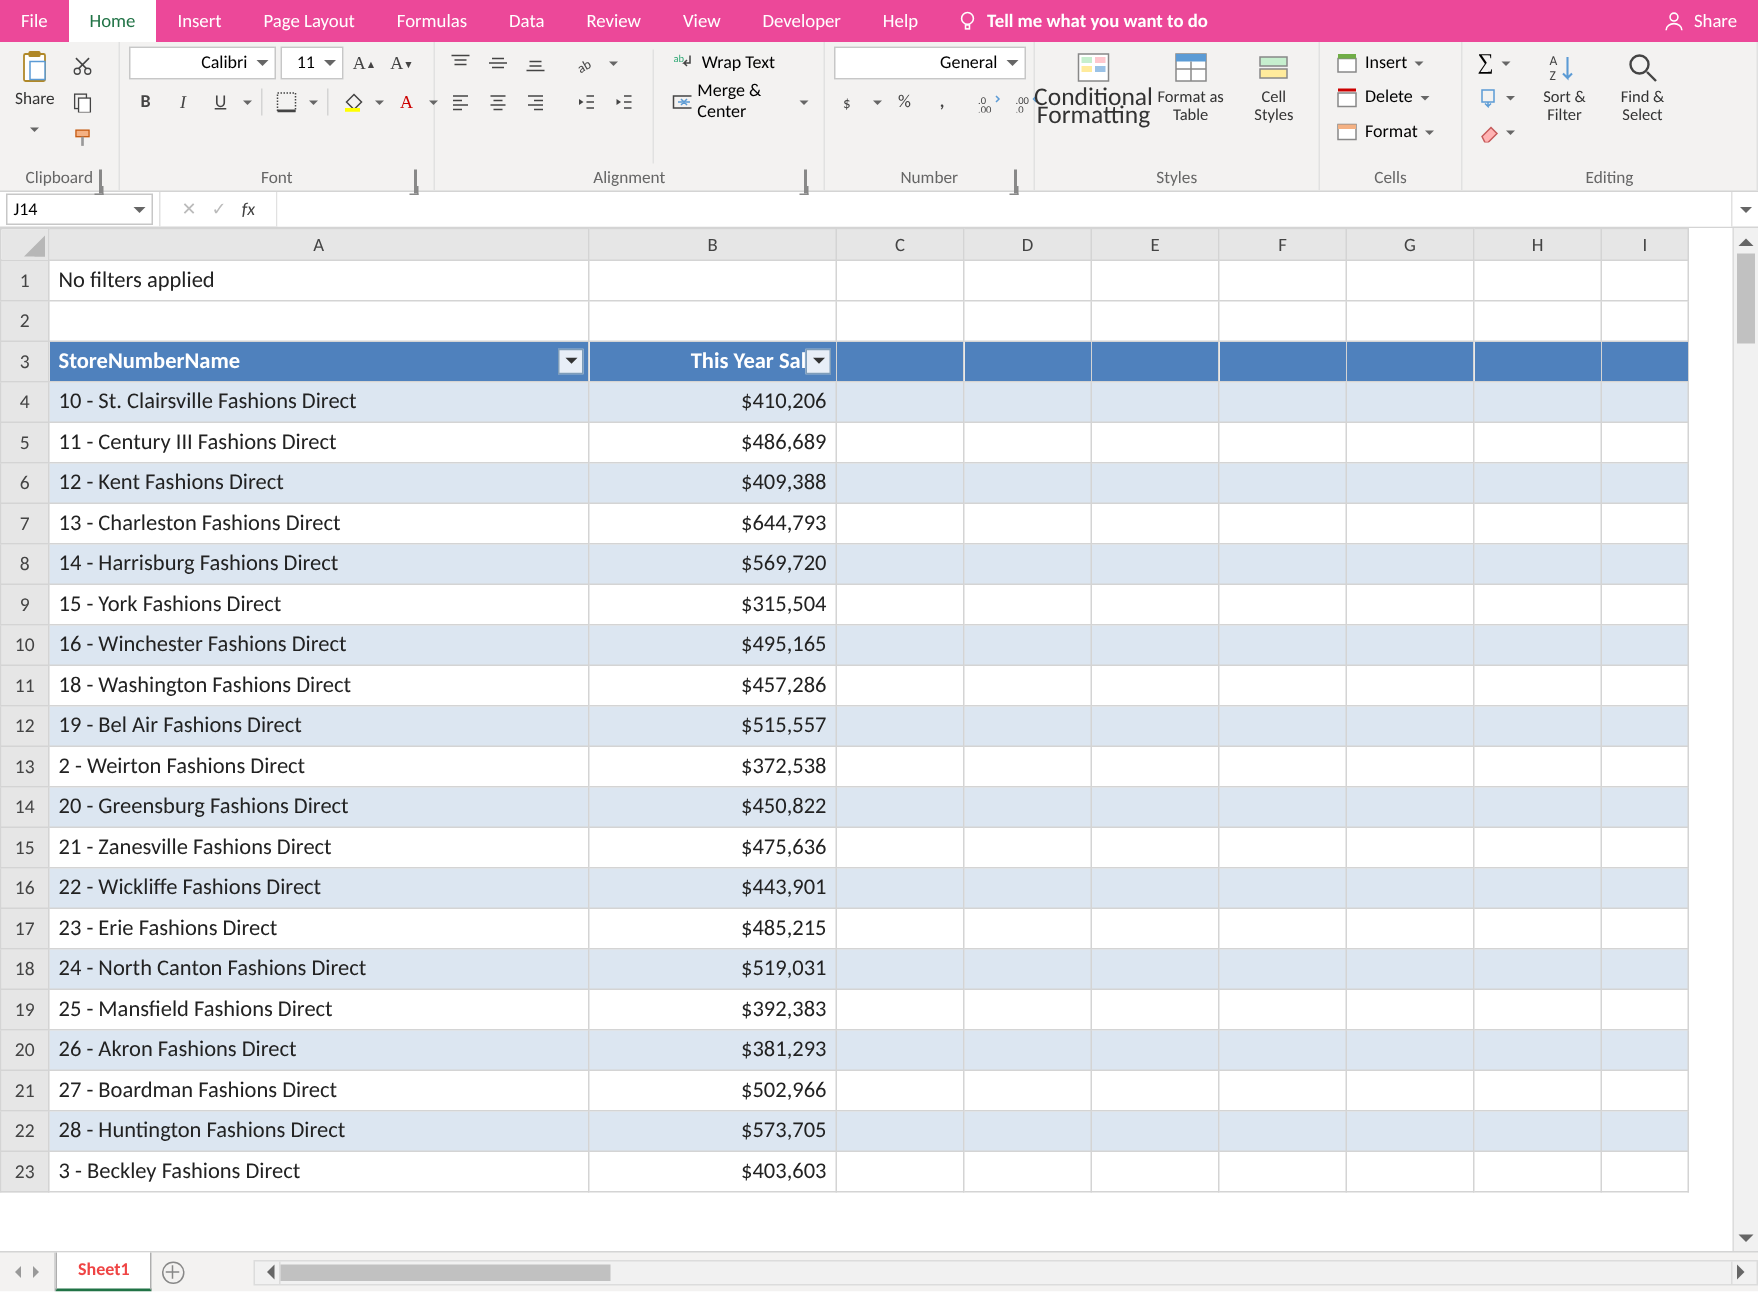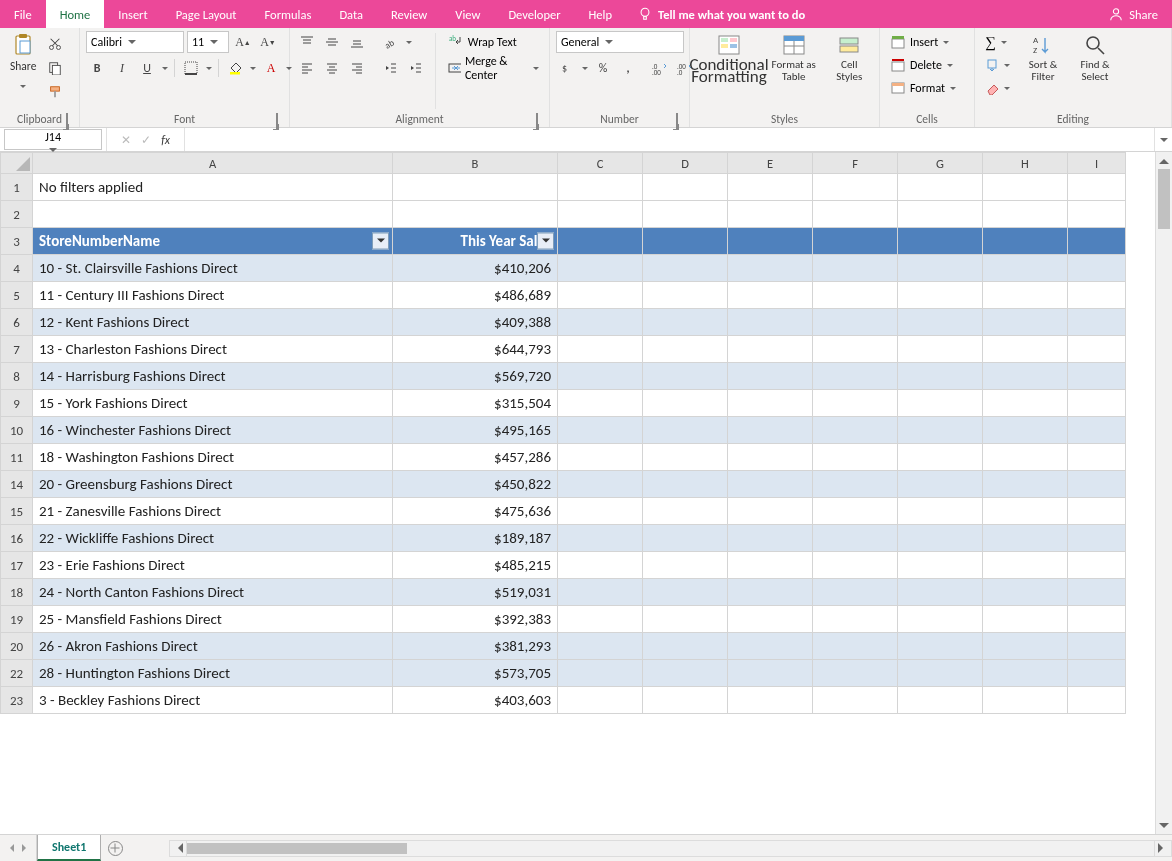--- a/index.html
+++ b/index.html
@@ -18,28 +18,28 @@
   .group-body { flex: 1; display: flex; align-items: flex-start; gap: 4px; }
   .group-label { text-align: center; font-size: 11.5px; color: #666; padding-top: 1px; position: relative; }
   .group-label .launcher { position: absolute; right: 0; bottom: 0; width: 12px; height: 12px; }
   .btn { display: flex; flex-direction: column; align-items: center; gap: 2px; padding: 2px 4px; font-size: 11.5px; color: #333; cursor: pointer; }
   .big-icon { width: 24px; height: 24px; }
   .row { display: flex; gap: 3px; align-items: center; }
   .col { display: flex; flex-direction: column; gap: 2px; }
   .small-btn { width: 22px; height: 22px; display: inline-flex; align-items: center; justify-content: center; border: 1px solid transparent; font-size: 12px; color: #444; cursor: pointer; }
   .dd { width: 8px; height: 22px; display: inline-flex; align-items: center; justify-content: center; }
   .dd::after { content: ""; border: 3px solid transparent; border-top-color: #666; margin-top: 3px; }
-  .sel { height: 22px; border: 1px solid #c7c7c7; background: #fff; padding: 0 4px; font-size: 12px; display: flex; align-items: center; justify-content: flex-start; gap: 6px; }
+  .sel { height: 22px; border: 1px solid #c7c7c7; background: #fff; padding: 0 4px; font-size: 12px; display: flex; align-items: center; justify-content: flex-end; gap: 6px; }
   .sel .chev::after { content: ""; border: 4px solid transparent; border-top-color: #666; margin-top: 4px; display: block; }
   .txt-btn { display: flex; align-items: center; gap: 4px; height: 22px; padding: 0 4px; font-size: 12px; cursor: pointer; }
   .launch-box { width: 10px; height: 10px; border: 1px solid #888; position: relative; }
   .launch-box::after { content: ""; position: absolute; right: -2px; bottom: -2px; width: 5px; height: 5px; border-right: 1px solid #888; border-bottom: 1px solid #888; }
   
   .formula-bar { display: flex; align-items: stretch; height: 24px; border-bottom: 1px solid #d4d4d4; background: #fff; font-size: 12px; }
-  .name-box { width: 98px; border: 1px solid #c7c7c7; margin: 1px 0 1px 4px; display: flex; align-items: center; padding: 0 4px; justify-content: space-between; flex-direction: column; }
+  .name-box { width: 98px; border: 1px solid #c7c7c7; margin: 1px 0 1px 4px; display: flex; align-items: center; padding: 0 4px; justify-content: space-between; }
   .name-box .chev::after { content: ""; border: 4px solid transparent; border-top-color: #666; margin-top: 4px; display: block; }
   .fx-btns { display: flex; align-items: center; gap: 10px; padding: 0 14px; border-right: 1px solid #e1e1e1; border-left: 1px solid #e1e1e1; margin-left: 4px; color: #999; }
   .fx-input { flex: 1; border: none; padding: 0 6px; font-size: 12px; }
   .fx-expand { width: 18px; display: flex; align-items: center; justify-content: center; border-left: 1px solid #e1e1e1; }
   .fx-expand .chev::after { content: ""; border: 4px solid transparent; border-top-color: #666; margin-top: 4px; display: block; }
   
   .grid-wrap { flex: 1; display: flex; flex-direction: column; overflow: hidden; position: relative; }
   .grid-scroll { flex: 1; overflow: hidden; position: relative; }
   table.sheet { border-collapse: collapse; table-layout: fixed; }
   .sheet th, .sheet td { border: 1px solid #d4d4d4; font-weight: normal; }
@@ -58,21 +58,21 @@
   .vscroll .arrow::after { content: ""; border: 5px solid transparent; }
   .vscroll .arrow.up::after { border-bottom-color: #666; margin-bottom: 4px; }
   .vscroll .arrow.down::after { border-top-color: #666; margin-top: 4px; }
   .vscroll .thumb { position: absolute; left: 2px; right: 2px; top: 17px; height: 60px; background: #c1c1c1; }
   
   .bottom { height: 27px; display: flex; align-items: stretch; border-top: 1px solid #d4d4d4; background: #f3f2f1; font-size: 12px; }
   .tab-nav { display: flex; align-items: center; padding: 0 6px; gap: 8px; color: #999; border-right: 1px solid #d4d4d4; }
   .tab-nav span::after { content: ""; display: block; border: 4px solid transparent; }
   .tab-nav .lt::after { border-right-color: #999; }
   .tab-nav .rt::after { border-left-color: #999; }
-  .sheet-tab { background: #fff; border: 1px solid #aeaeae; border-top: none; border-bottom: 2px solid #217346; padding: 0 14px; display: flex; align-items: center; color: #0f766e; font-weight: bold; }
+  .sheet-tab { background: #fff; border: 1px solid #aeaeae; border-top: none; border-bottom: 2px solid #217346; padding: 0 14px; display: flex; align-items: center; color: #ef4444; font-weight: bold; }
   .new-sheet { width: 28px; display: flex; align-items: center; justify-content: center; color: #666; }
   .plus-circle { width: 15px; height: 15px; border: 1px solid #888; border-radius: 50%; position: relative; }
   .plus-circle::before, .plus-circle::after { content: ""; position: absolute; background: #888; left: 50%; top: 50%; transform: translate(-50%, -50%); }
   .plus-circle::before { width: 9px; height: 1px; }
   .plus-circle::after { width: 1px; height: 9px; }
   .hscroll { flex: 1; display: flex; align-items: center; margin-left: auto; }
   .hscroll-track { flex: 1; height: 17px; background: #f1f1f1; border: 1px solid #dcdcdc; margin: 0 0 0 40px; position: relative; }
   .hscroll-track .arrow { position: absolute; top: 0; bottom: 0; width: 17px; display: flex; align-items: center; justify-content: center; }
   .hscroll-track .arrow.l { left: 0; border-right: 1px solid #dcdcdc; }
   .hscroll-track .arrow.r { right: 0; border-left: 1px solid #dcdcdc; }
@@ -593,20 +593,44 @@
             <td class="rnum">$457,286</td>
             <td></td>
             <td></td>
             <td></td>
             <td></td>
             <td></td>
             <td></td>
             <td></td>
           </tr>
           <tr class="band">
+            <th>12</th>
+            <td>19 - Bel Air Fashions Direct</td>
+            <td class="rnum">$515,557</td>
+            <td></td>
+            <td></td>
+            <td></td>
+            <td></td>
+            <td></td>
+            <td></td>
+            <td></td>
+          </tr>
+          <tr>
+            <th>13</th>
+            <td>2 - Weirton Fashions Direct</td>
+            <td class="rnum">$372,538</td>
+            <td></td>
+            <td></td>
+            <td></td>
+            <td></td>
+            <td></td>
+            <td></td>
+            <td></td>
+          </tr>
+          <tr class="band">
             <th>14</th>
             <td>20 - Greensburg Fashions Direct</td>
             <td class="rnum">$450,822</td>
             <td></td>
             <td></td>
             <td></td>
             <td></td>
             <td></td>
             <td></td>
             <td></td>
@@ -619,21 +643,21 @@
             <td></td>
             <td></td>
             <td></td>
             <td></td>
             <td></td>
             <td></td>
           </tr>
           <tr class="band">
             <th>16</th>
             <td>22 - Wickliffe Fashions Direct</td>
-            <td class="rnum">$189,187</td>
+            <td class="rnum">$443,901</td>
             <td></td>
             <td></td>
             <td></td>
             <td></td>
             <td></td>
             <td></td>
             <td></td>
           </tr>
           <tr>
             <th>17</th>
@@ -668,20 +692,32 @@
             <td></td>
             <td></td>
             <td></td>
             <td></td>
             <td></td>
           </tr>
           <tr class="band">
             <th>20</th>
             <td>26 - Akron Fashions Direct</td>
             <td class="rnum">$381,293</td>
+            <td></td>
+            <td></td>
+            <td></td>
+            <td></td>
+            <td></td>
+            <td></td>
+            <td></td>
+          </tr>
+          <tr>
+            <th>21</th>
+            <td>27 - Boardman Fashions Direct</td>
+            <td class="rnum">$502,966</td>
             <td></td>
             <td></td>
             <td></td>
             <td></td>
             <td></td>
             <td></td>
             <td></td>
           </tr>
           <tr class="band">
             <th>22</th>

